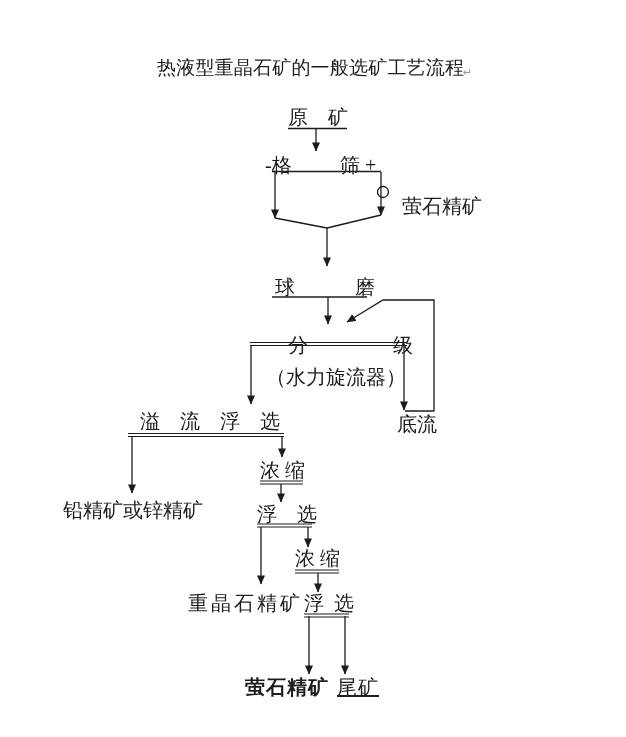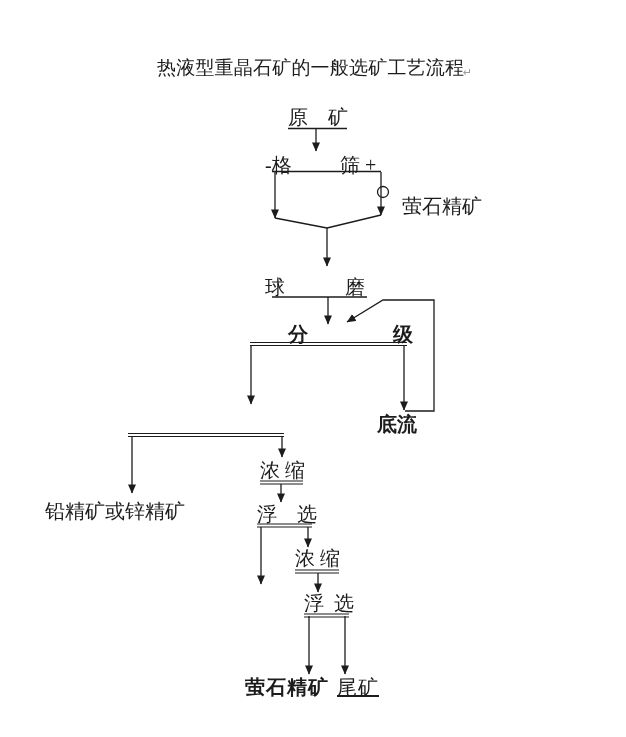--- a/index.html
+++ b/index.html
@@ -62,34 +62,37 @@
   <div class="label title" style="left:157px;top:58px;">热液型重晶石矿的一般选矿工艺流程</div>
   <div class="label pilcrow" style="left:463px;top:67px;">↵</div>
 
   <div class="label" style="left:288px;top:107px;">原　矿</div>
 
   <div class="label" style="left:265px;top:155px;">-格</div>
   <div class="label" style="left:340px;top:155px;">筛 +</div>
 
   <div class="label" style="left:402px;top:196px;">萤石精矿</div>
 
-  <div class="label" style="left:265px;top:277px;">球　　　磨</div>
+  <div class="label" style="left:275px;top:277px;">球　　　磨</div>
 
-  <div class="label ls1" style="left:288px;top:324px;font-weight:bold;">分　　　　级</div>
+  <div class="label ls1" style="left:288px;top:335px;">分　　　　级</div>
 
+  <div class="label" style="left:266px;top:367px;">（水力旋流器）</div>
 
+  <div class="label" style="left:140px;top:411px;">溢　流　浮　选</div>
 
-  <div class="label" style="left:377px;top:414px;font-weight:bold;">底流</div>
+  <div class="label" style="left:397px;top:414px;">底流</div>
 
-  <div class="label" style="left:45px;top:501px;">铅精矿或锌精矿</div>
+  <div class="label" style="left:63px;top:501px;font-family:Liberation Mono, monospace;">铅精矿或锌精矿</div>
 
   <div class="label" style="left:260px;top:460px;">浓 缩</div>
 
   <div class="label" style="left:257px;top:504px;">浮　选</div>
 
+  <div class="label ls3" style="left:188px;top:593px;">重晶石精矿</div>
 
   <div class="label" style="left:295px;top:548px;">浓 缩</div>
 
   <div class="label" style="left:304px;top:593px;">浮  选</div>
 
   <div class="label ls1" style="left:245px;top:677px;font-weight:bold;">萤石精矿</div>
 
   <div class="label ls1" style="left:337px;top:677px;text-decoration:underline;">尾矿</div>
 
 </div>

